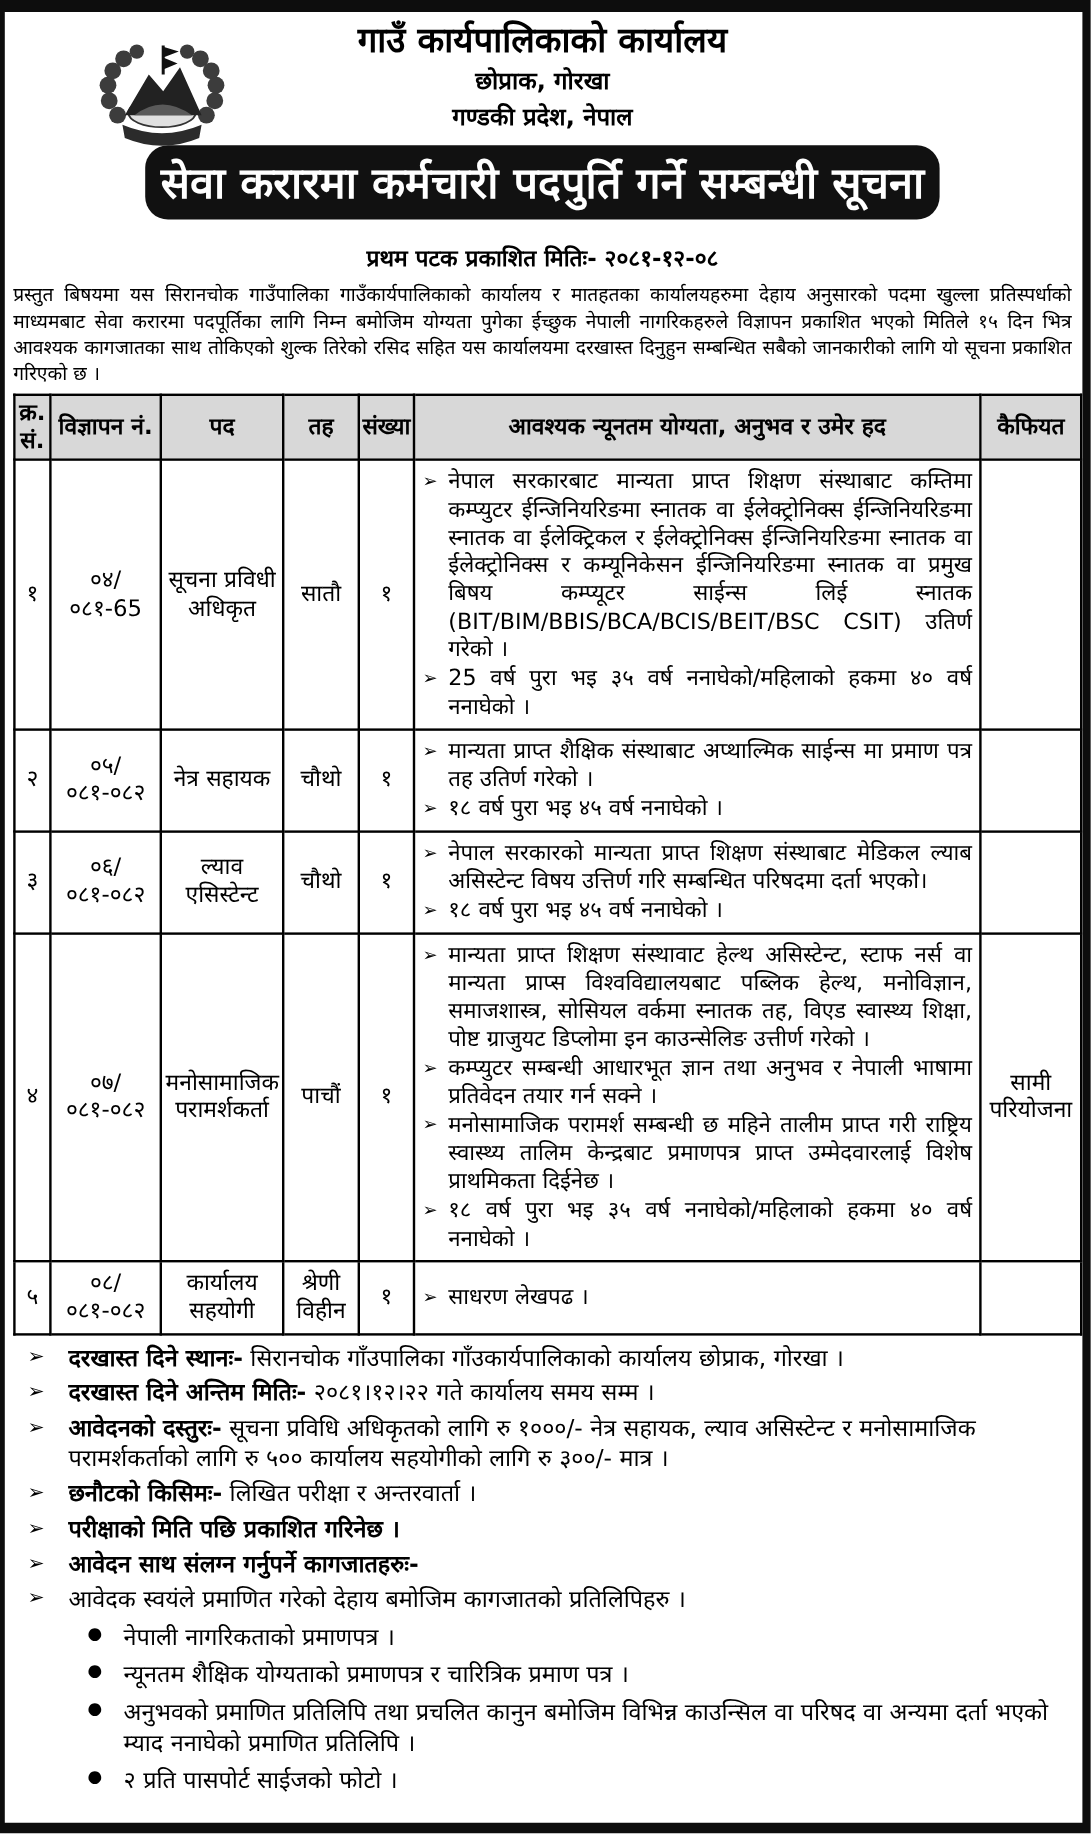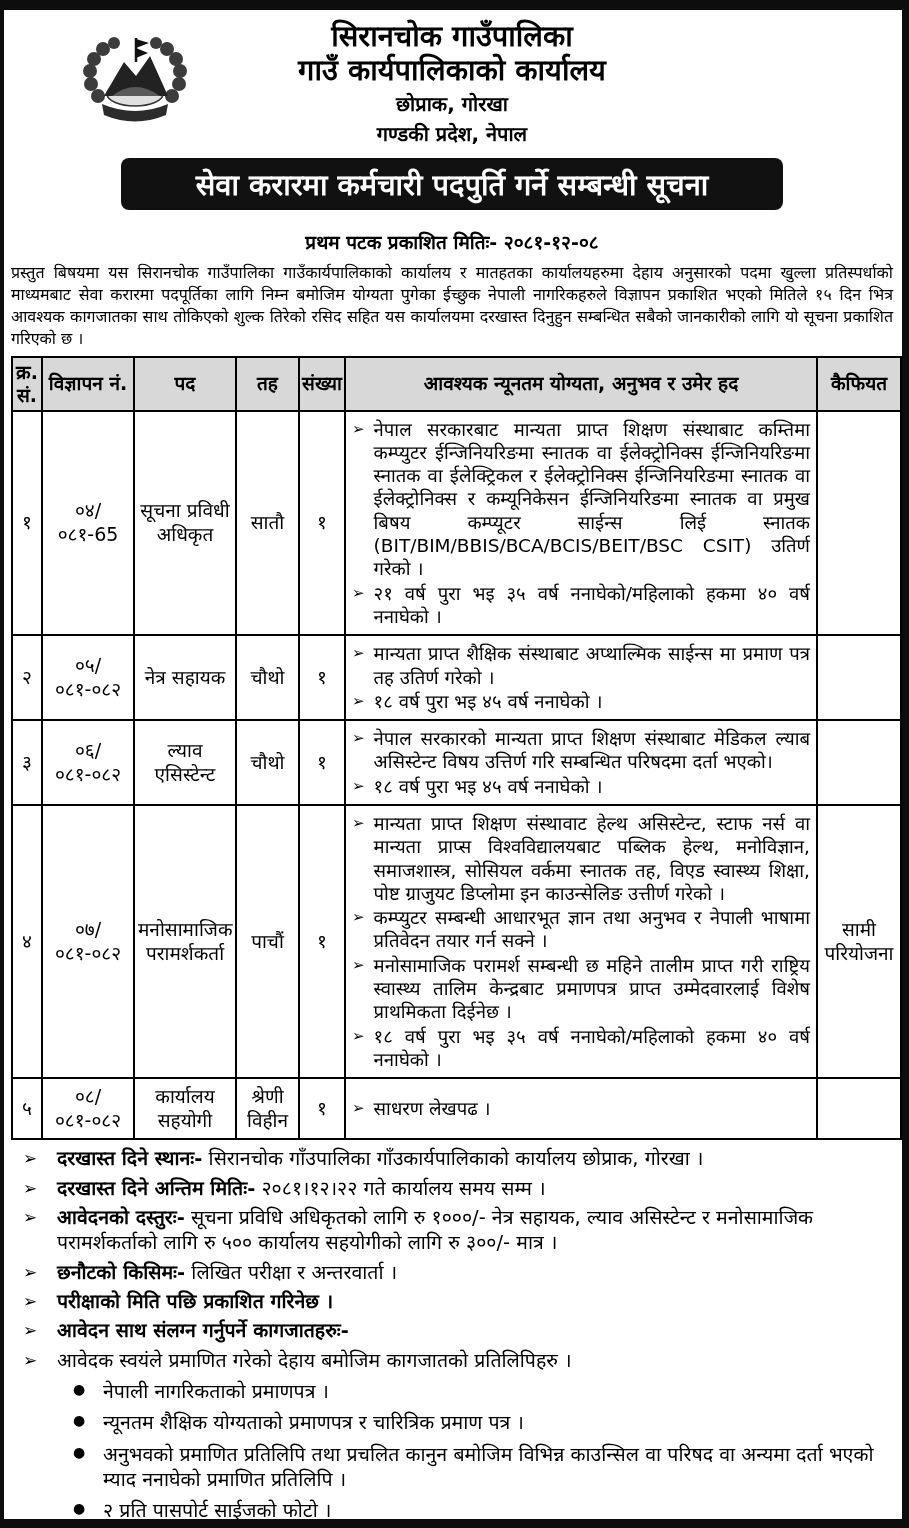--- a/index.html
+++ b/index.html
@@ -18,22 +18,22 @@
     overflow:hidden;
   }
   
   .logo{position:absolute;left:70px;top:22px;width:122px;height:104px;}
   .h-municipality{text-align:center;font-size:29px;font-weight:bold;margin-top:4px;line-height:1.15;}
   .h-office{text-align:center;font-size:29px;font-weight:bold;margin-top:2px;line-height:1.1;}
   .h-addr{text-align:center;font-size:20px;font-weight:700;margin-top:5px;line-height:1.25;}
   .banner{
     display:block;width:662px;margin:11px auto 0;
     background:#111111;color:#ffffff;
-    font-size:29px;font-weight:bold;text-align:center;
-    border-radius:8px;padding:6px 8px 7px;
+    font-size:36px;font-weight:bold;text-align:center;
+    border-radius:19px;padding:6px 8px 7px;
     box-sizing:border-box;
   }
   .pubdate{text-align:center;font-size:19px;font-weight:bold;margin-top:19px;}
   
   .intro{font-size:16px;line-height:1.38;text-align:justify;margin:7px 0 5px;}
   
   table{width:100%;border-collapse:collapse;table-layout:fixed;}
   col.c-sn{width:30px} col.c-advt{width:92px} col.c-post{width:102px}
   col.c-level{width:63px} col.c-count{width:46px} col.c-qual{width:472px} col.c-rem{width:84px}
   th,td{border:2px solid #000;overflow:hidden;}
@@ -79,21 +79,20 @@
         <circle cx="82" cy="11" r="6"></circle>
     </g>
     <ellipse cx="61" cy="62" rx="28" ry="12" fill="#e0e0e0" stroke="#333" stroke-width="1.5"></ellipse>
     <path d="M30,64 L50,30 L62,44 L76,24 L94,64 Z" fill="#222222"></path>
     <path d="M38,64 Q61,46 86,64 Z" fill="#5a5a5a"></path>
     <path d="M62,6 L62,30" stroke="#111" stroke-width="2.5" fill="none"></path>
     <path d="M62,7 L75,11 L62,16 Z M62,16 L74,21 L62,26 Z" fill="#111"></path>
     <path d="M28,72 Q61,86 94,72 L92,83 Q61,96 30,83 Z" fill="#2b2b2b"></path>
   </svg>
 
-  <div class="h-municipality">सिरानचोक गाउँपालिका</div>
   <div class="h-office">गाउँ कार्यपालिकाको कार्यालय</div>
   <div class="h-addr">छोप्राक, गोरखा</div>
   <div class="h-addr">गण्डकी प्रदेश, नेपाल</div>
 
   <div class="banner">सेवा करारमा कर्मचारी पदपुर्ति गर्ने सम्बन्धी सूचना</div>
   <div class="pubdate">प्रथम पटक प्रकाशित मितिः- २०८१-१२-०८</div>
 
   <p class="intro">प्रस्तुत बिषयमा यस सिरानचोक गाउँपालिका गाउँकार्यपालिकाको कार्यालय र मातहतका कार्यालयहरुमा देहाय अनुसारको पदमा खुल्ला प्रतिस्पर्धाको माध्यमबाट सेवा करारमा पदपूर्तिका लागि निम्न बमोजिम योग्यता पुगेका ईच्छुक नेपाली नागरिकहरुले विज्ञापन प्रकाशित भएको मितिले १५ दिन भित्र आवश्यक कागजातका साथ तोकिएको शुल्क तिरेको रसिद सहित  यस कार्यालयमा दरखास्त दिनुहुन सम्बन्धित सबैको जानकारीको लागि यो सूचना प्रकाशित गरिएको छ ।</p>
 
   <table>
@@ -126,21 +125,21 @@
         <td>सूचना प्रविधी अधिकृत</td>
         <td>सातौ</td>
         <td>१</td>
         <td class="qcell">
           <div class="qual">
               <span class="qmark">➢</span>
               <span>नेपाल सरकारबाट मान्यता प्राप्त शिक्षण संस्थाबाट कम्तिमा कम्प्युटर ईन्जिनियरिङमा स्नातक वा ईलेक्ट्रोनिक्स ईन्जिनियरिङमा स्नातक वा ईलेक्ट्रिकल र ईलेक्ट्रोनिक्स ईन्जिनियरिङमा स्नातक वा ईलेक्ट्रोनिक्स र कम्यूनिकेसन ईन्जिनियरिङमा स्नातक वा प्रमुख बिषय कम्प्यूटर साईन्स लिई स्नातक (BIT/BIM/BBIS/BCA/BCIS/BEIT/BSC CSIT) उतिर्ण गरेको ।</span>
             </div>
           <div class="qual">
               <span class="qmark">➢</span>
-              <span>२१ वर्ष पुरा भइ ३५ वर्ष ननाघेको/महिलाको हकमा ४० वर्ष ननाघेको ।</span>
+              <span>25 वर्ष पुरा भइ ३५ वर्ष ननाघेको/महिलाको हकमा ४० वर्ष ननाघेको ।</span>
             </div>
         </td>
         <td></td>
       </tr>
       <tr style="height:84px;">
         <td>२</td>
         <td class="pre">०५/
 ०८१-०८२</td>
         <td>नेत्र सहायक</td>
         <td>चौथो</td>

